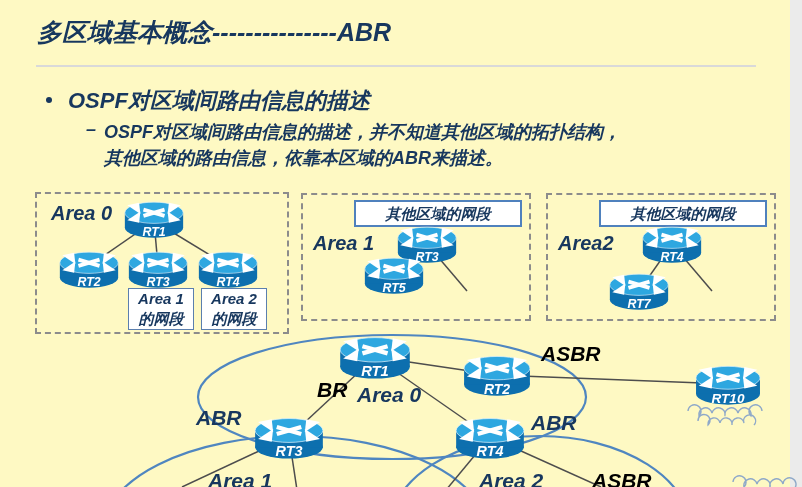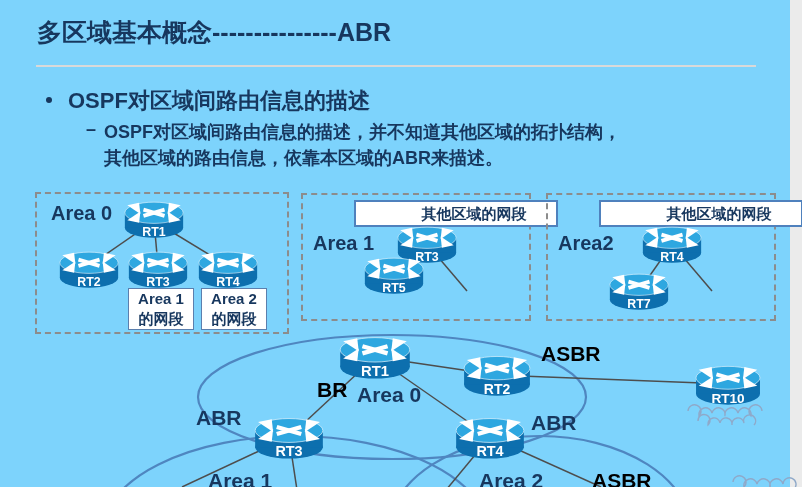--- a/index.html
+++ b/index.html
@@ -1,17 +1,17 @@
 <!DOCTYPE html>
 <html><head>
 <meta charset="utf-8">
 <style>
   html,body{margin:0;padding:0;background:#fff;}
-  .slide{position:relative;width:802px;height:487px;background:#7dd3fc;overflow:hidden;
-         font-family:"Liberation Sans","DejaVu Sans",sans-serif;}
+  .slide{position:relative;width:802px;height:487px;background:#fef9c3;overflow:hidden;
+         font-family:"Liberation Sans","DejaVu Sans",sans-serif;font-style:italic;}
   .right-strip{position:absolute;top:0;right:0;width:12px;height:487px;background:#ebebeb;}
   .title{position:absolute;left:37px;top:16px;font-size:25px;font-weight:bold;color:#17375e;white-space:nowrap;}
   .hr{position:absolute;left:36px;top:65px;width:720px;height:2px;background:#d9d9d9;}
   .navy{color:#17375e;}
   .blk{color:#000000;}
   .lbl{position:absolute;font-weight:bold;white-space:nowrap;line-height:1.1;}
   .bullet-dot{position:absolute;left:46px;top:97px;width:6px;height:6px;border-radius:50%;background:#17375e;}
   .b1{position:absolute;left:68px;top:86px;font-size:22px;font-weight:bold;color:#17375e;white-space:nowrap;}
   .b2-dash{position:absolute;left:86px;top:119px;font-size:18px;font-weight:bold;color:#17375e;}
   .b2{position:absolute;left:104px;top:119px;font-size:18px;font-weight:bold;color:#17375e;line-height:26px;white-space:nowrap;}
@@ -21,21 +21,21 @@
   .router{position:absolute;}
   .router svg{width:100%;height:100%;display:block;}
   .router .rb{fill:#0d6fae;}
   .router .rt{fill:#2ea7e0;stroke:#dff2fc;stroke-width:1;}
   .router .arrows line{stroke:#ffffff;stroke-width:6;}
   .router .arrows polygon{fill:#ffffff;}
   .router text{font-family:"Liberation Sans","DejaVu Sans",sans-serif;font-weight:bold;fill:#ffffff;}
   .seg-box{position:absolute;width:64px;height:40px;background:#ffffff;border:1px solid #5b7fae;
            text-align:center;color:#17375e;font-weight:bold;font-size:15px;line-height:20px;}
   .net-label-box{position:absolute;width:164px;height:23px;background:#ffffff;border:2px solid #4f81bd;
-           text-align:center;color:#17375e;font-weight:bold;font-size:15px;line-height:23px;padding-left:36px;}
+           text-align:center;color:#17375e;font-weight:bold;font-size:15px;line-height:23px;}
   .topo{position:absolute;left:0;top:0;}
   .topo ellipse{fill:none;stroke:#4f86c0;stroke-width:2.2;}
   .topo line{stroke:#4d4d4d;stroke-width:1.5;}
   .topo .squiggle{fill:none;stroke:#8fa9c9;stroke-width:1.4;}
 </style>
 </head>
 <body>
 
 <div class="slide">
   <div class="right-strip"></div>

